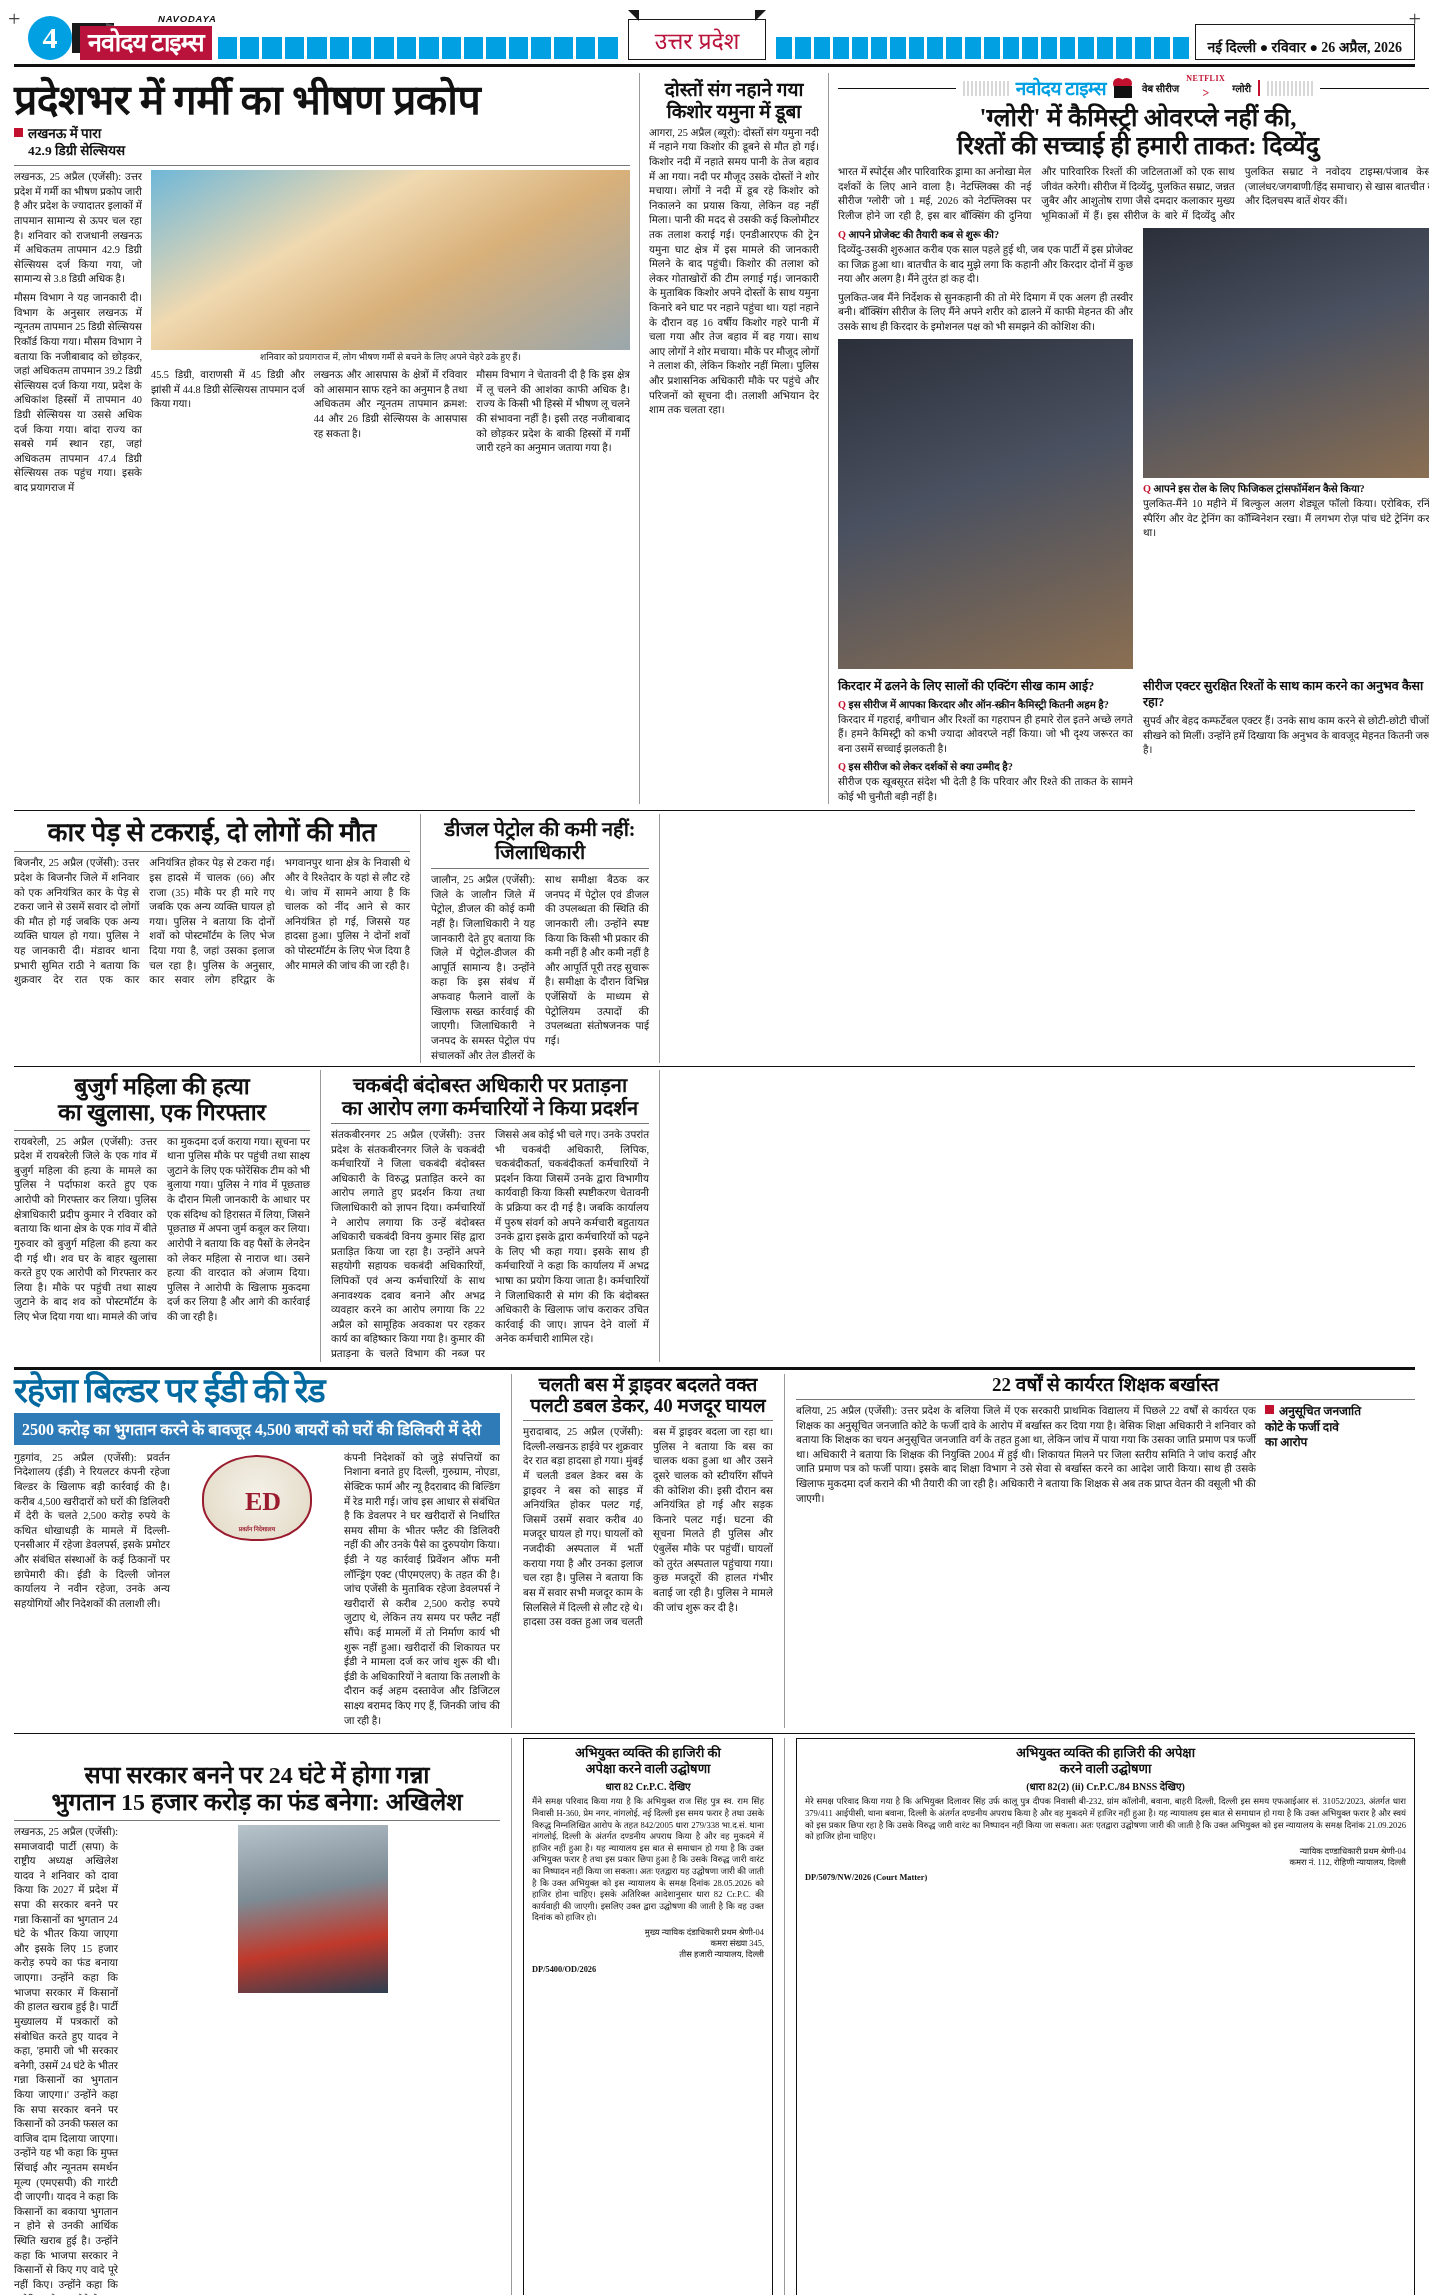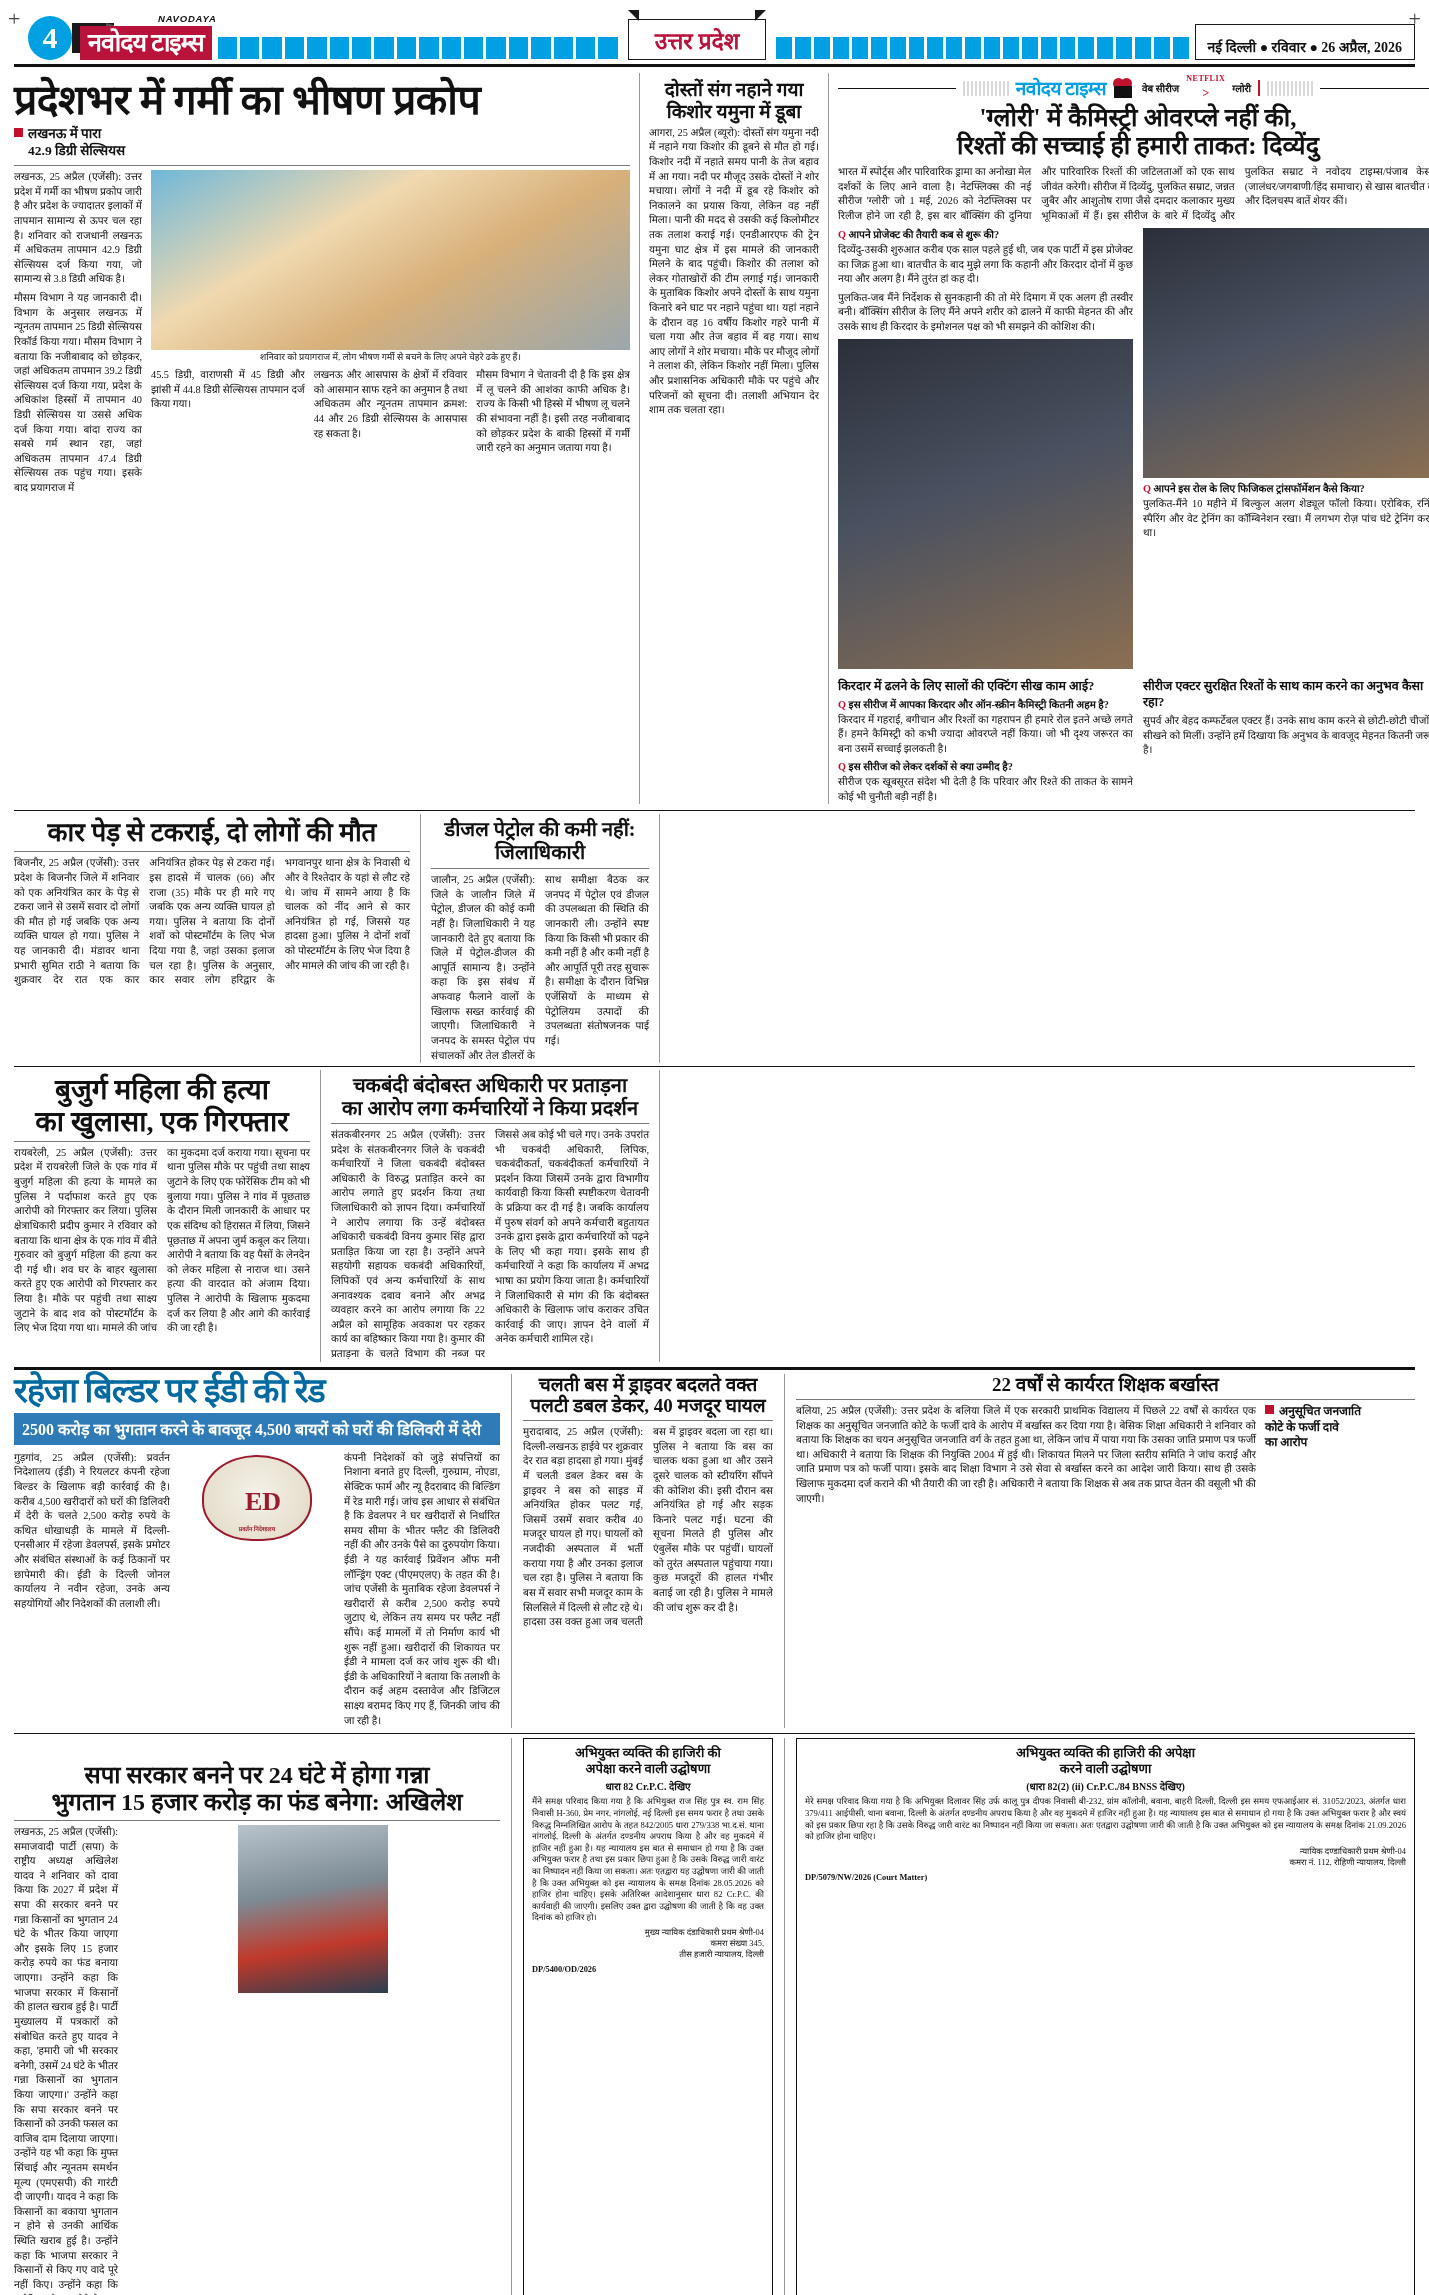--- a/index.html
+++ b/index.html
@@ -30,21 +30,21 @@
   .logo-blk:after{content:"";position:absolute;left:34px;top:0;width:24px;height:30px;background:#555;
     clip-path:polygon(0 0,100% 22%,100% 100%,0 100%);}
   .logo-red { position:relative; background:#B9123B; color:#fff; padding:3px 8px 4px;
     font-size:25px; font-weight:bold; letter-spacing:-1px; z-index:2; height:34px; line-height:28px;}
   .bars { flex:1 1 auto; height:22px; display:flex; gap:3px; margin:0 6px; align-self:flex-end; margin-bottom:1px; overflow:hidden;}
   .bars i { flex:1 1 auto; background:#00A0E3; display:block; }
   .section-tab {
     flex:0 0 auto; border:1.4px solid #1a1a1a; background:#fff; padding:4px 26px 3px;
     position:relative; margin:0 4px; align-self:flex-end;
   }
-  .section-tab span { font-size:23px; font-weight:bold; color:#B9123B; letter-spacing:0px; }
+  .section-tab span { font-size:23px; font-weight:normal; color:#B9123B; letter-spacing:0px; }
   .section-tab:before{content:"";position:absolute;left:-1px;top:-10px;border-left:11px solid transparent;border-right:0 solid transparent;border-top:11px solid #1a1a1a;}
   .section-tab:after{content:"";position:absolute;right:-1px;top:-10px;border-right:11px solid transparent;border-left:0 solid transparent;border-top:11px solid #1a1a1a;}
   .dateline {
     flex:0 0 auto; border:1.2px solid #1a1a1a; background:#fff; padding:12px 12px 3px;
     font-size:14px; font-weight:bold; align-self:flex-end; white-space:nowrap;
   }
 
   .rule-thick{height:3px;background:#111;margin:4px 0 0;}
   .rule-thin{height:1px;background:#111;margin:3px 0;}
   .rule-hair{height:1px;background:#777;margin:4px 0;}
@@ -296,21 +296,21 @@
       <div class="body cols2">जालौन, 25 अप्रैल (एजेंसी): जिले के जालौन जिले में पेट्रोल, डीजल की कोई कमी नहीं है। जिलाधिकारी ने यह जानकारी देते हुए बताया कि जिले में पेट्रोल-डीजल की आपूर्ति सामान्य है। उन्होंने कहा कि इस संबंध में अफवाह फैलाने वालों के खिलाफ सख्त कार्रवाई की जाएगी। जिलाधिकारी ने जनपद के समस्त पेट्रोल पंप संचालकों और तेल डीलरों के साथ समीक्षा बैठक कर जनपद में पेट्रोल एवं डीजल की उपलब्धता की स्थिति की जानकारी ली। उन्होंने स्पष्ट किया कि किसी भी प्रकार की कमी नहीं है और कमी नहीं है और आपूर्ति पूरी तरह सुचारू है। समीक्षा के दौरान विभिन्न एजेंसियों के माध्यम से पेट्रोलियम उत्पादों की उपलब्धता संतोषजनक पाई गई।</div>
     </div>
     <div class="vline"></div>
     <div></div>
   </div>
 
   <div class="rule-thin"></div>
 
   <div style="display:grid;grid-template-columns: 296px 1px 318px 1px 1fr; column-gap:10px;">
     <div>
-      <div class="hl2" style="font-size:28px;margin:4px 0;">
+      <div class="hl2" style="font-size:23px;margin:4px 0;">
         <span>बुजुर्ग महिला की हत्या</span><br>
         <span>का खुलासा, एक गिरफ्तार</span>
       </div>
       <div class="rule-hair"></div>
       <div class="body cols2">रायबरेली, 25 अप्रैल (एजेंसी): उत्तर प्रदेश में रायबरेली जिले के एक गांव में बुजुर्ग महिला की हत्या के मामले का पुलिस ने पर्दाफाश करते हुए एक आरोपी को गिरफ्तार कर लिया। पुलिस क्षेत्राधिकारी प्रदीप कुमार ने रविवार को बताया कि थाना क्षेत्र के एक गांव में बीते गुरुवार को बुजुर्ग महिला की हत्या कर दी गई थी। शव घर के बाहर खुलासा करते हुए एक आरोपी को गिरफ्तार कर लिया है। मौके पर पहुंची तथा साक्ष्य जुटाने के बाद शव को पोस्टमॉर्टम के लिए भेज दिया गया था। मामले की जांच का मुकदमा दर्ज कराया गया। सूचना पर थाना पुलिस मौके पर पहुंची तथा साक्ष्य जुटाने के लिए एक फोरेंसिक टीम को भी बुलाया गया। पुलिस ने गांव में पूछताछ के दौरान मिली जानकारी के आधार पर एक संदिग्ध को हिरासत में लिया, जिसने पूछताछ में अपना जुर्म कबूल कर लिया। आरोपी ने बताया कि वह पैसों के लेनदेन को लेकर महिला से नाराज था। उसने हत्या की वारदात को अंजाम दिया। पुलिस ने आरोपी के खिलाफ मुकदमा दर्ज कर लिया है और आगे की कार्रवाई की जा रही है।</div>
     </div>
     <div class="vline"></div>
     <div>
       <div class="hl2" style="font-size:20px;margin:4px 0;">
         <span>चकबंदी बंदोबस्त अधिकारी पर प्रताड़ना</span><br>

